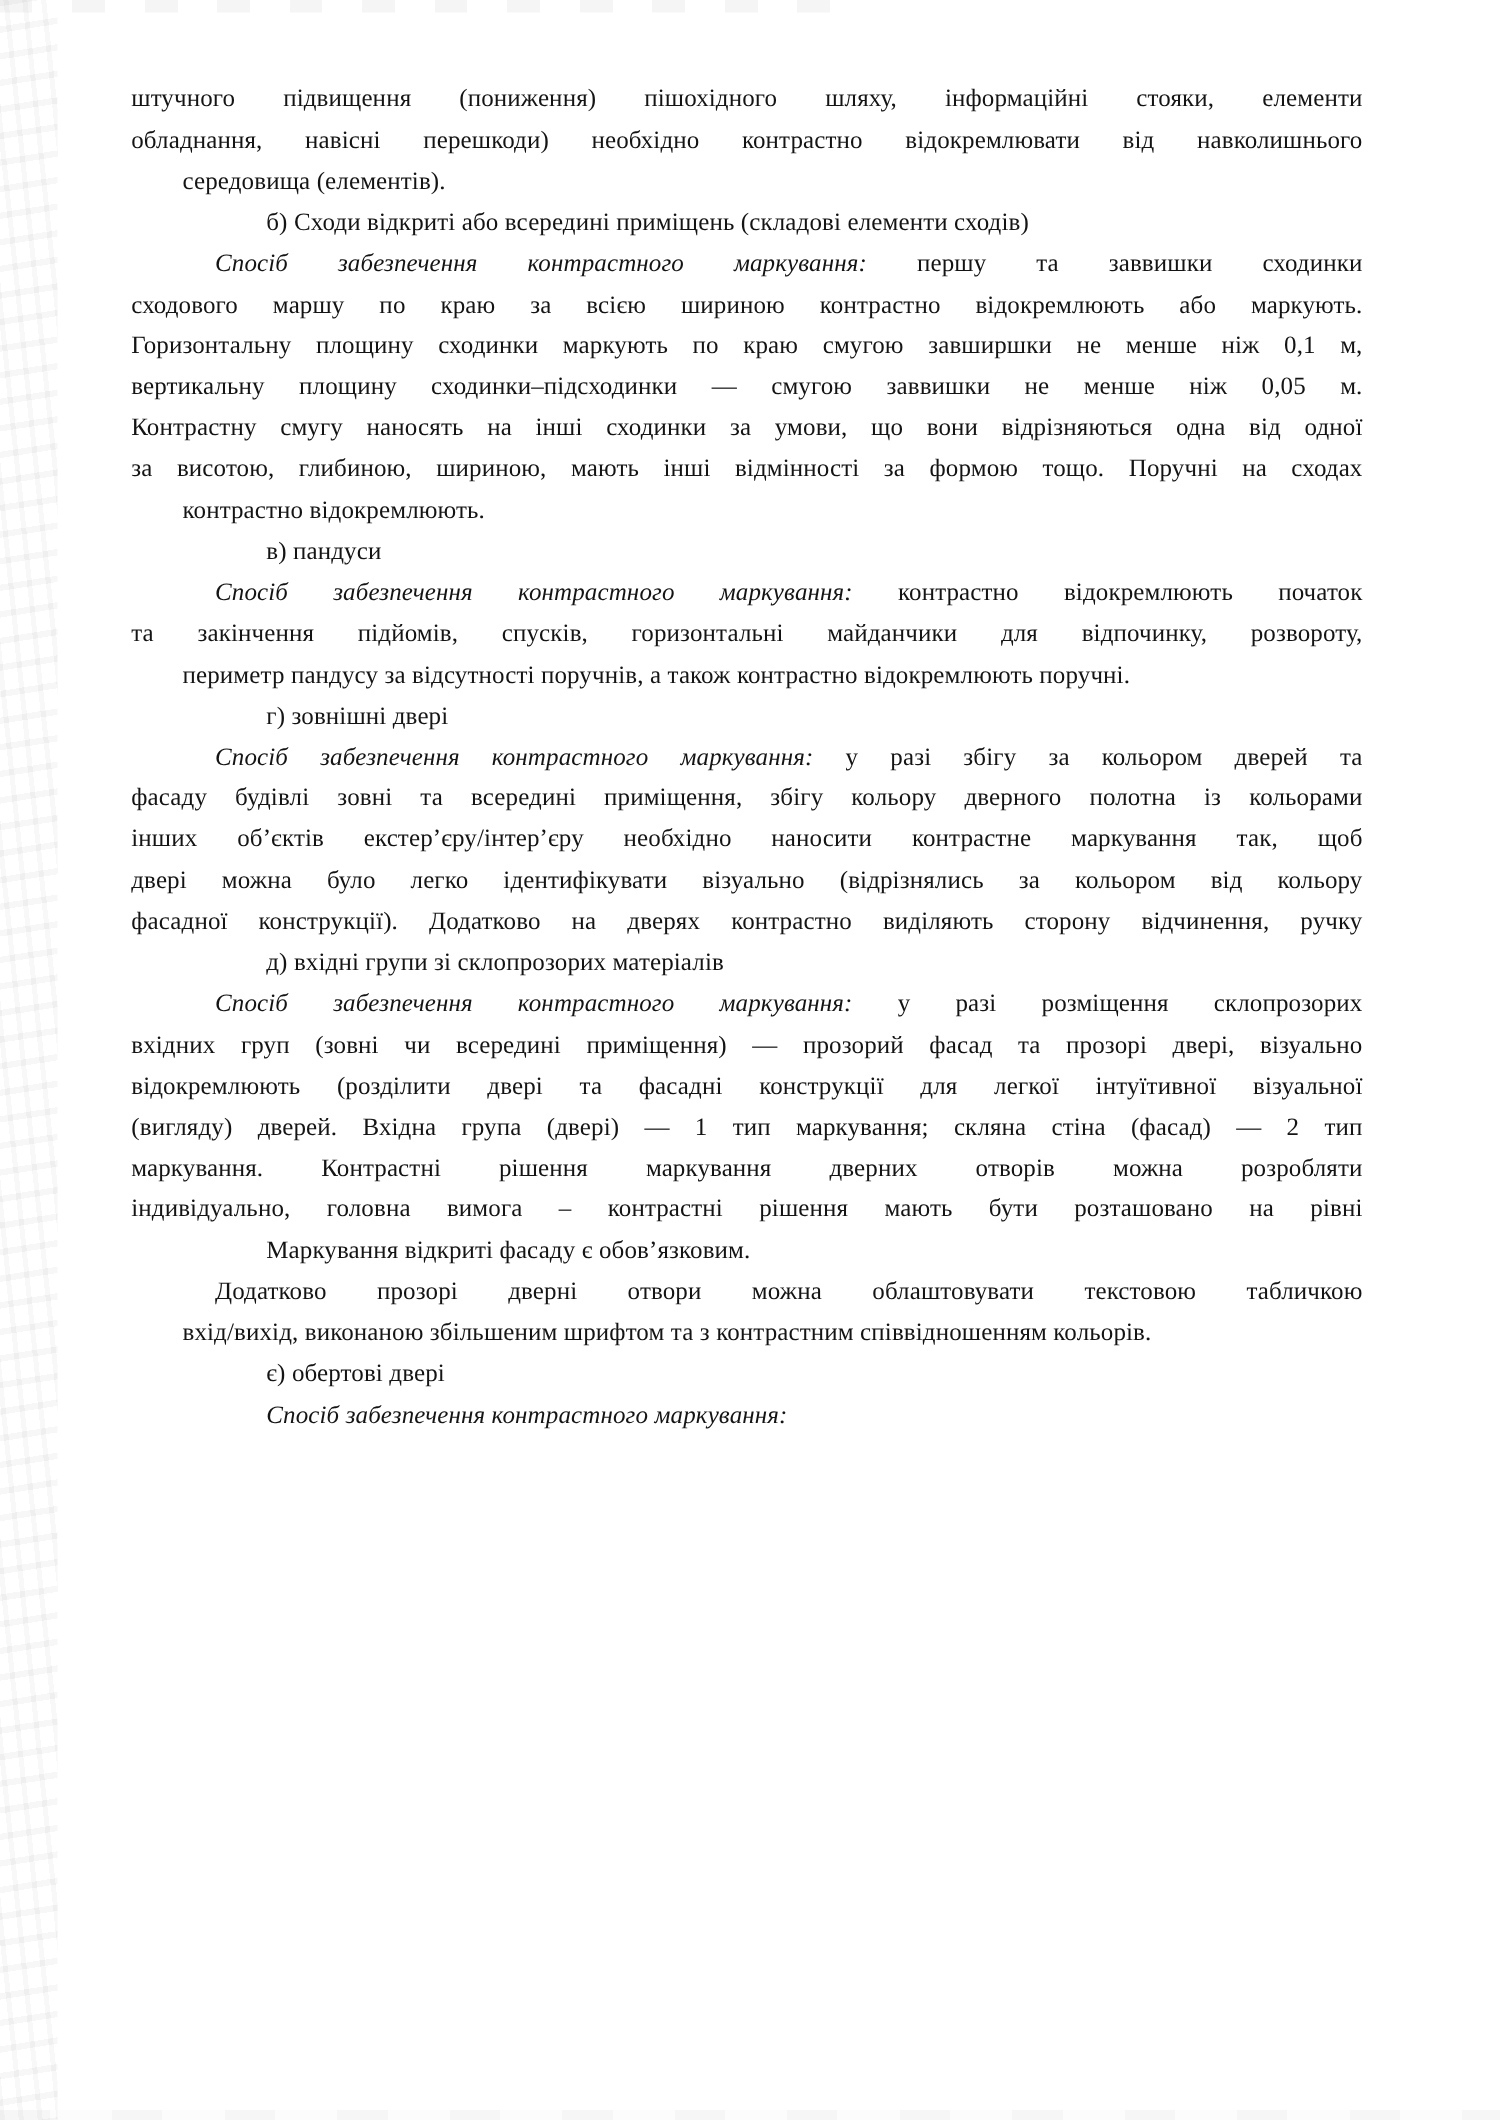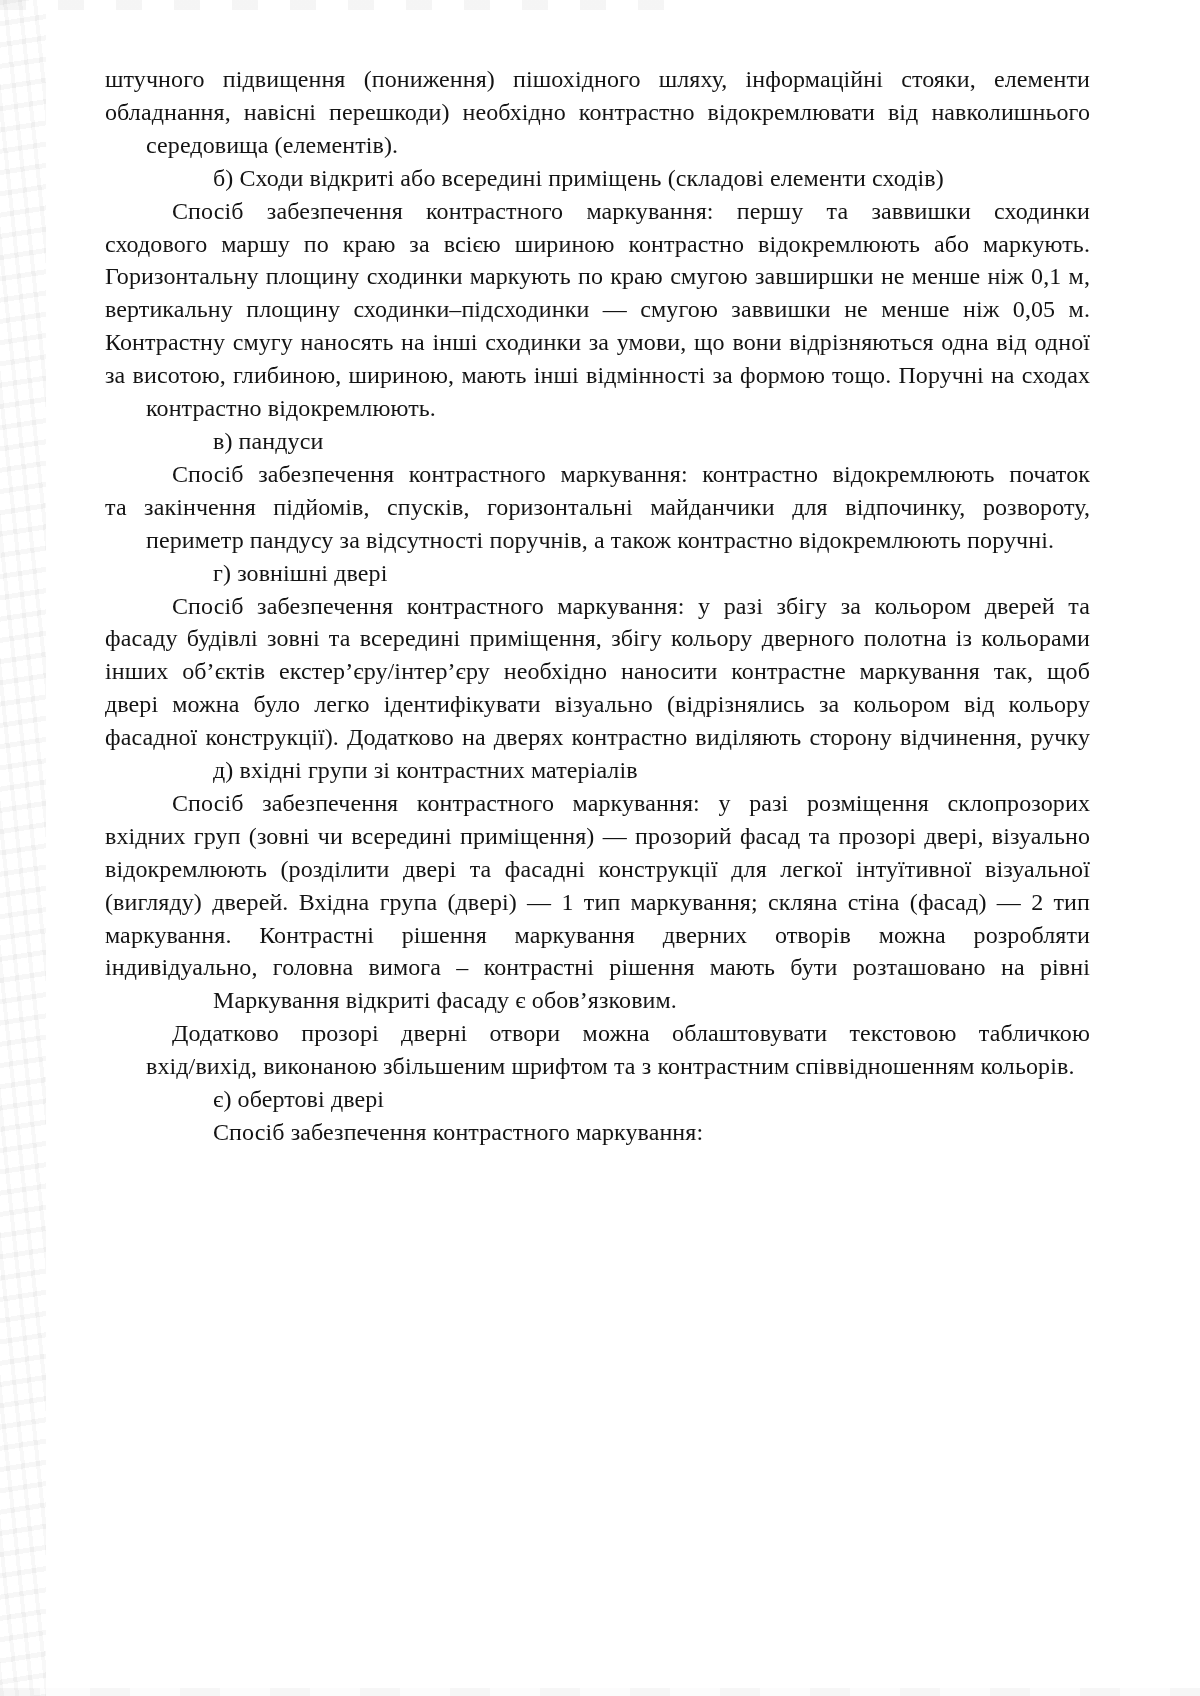--- a/index.html
+++ b/index.html
@@ -35,34 +35,35 @@
     background: repeating-linear-gradient(90deg, rgba(0,0,0,0.06) 0 40px, rgba(0,0,0,0.02) 40px 90px);
     opacity: .6;
   }
   .textblock {
     position: absolute;
     left: 105px;
     top: 63px;
     width: 985px;
   }
   .line {
-    font-size: 24px;
+    font-size: 20px;
     line-height: 32.9px;
     text-align: justify;
     text-align-last: justify;
     letter-spacing: 0.1px;
   }
   .line.endline {
     text-align-last: left;
     margin-left: 41px;
   }
   .line.indent {
     text-indent: 67px;
   }
   .seg.italic {
+    font-style: italic;
   }
 </style>
 </head>
 <body>
 
 <div class="page">
   <div class="noise noise-left"></div>
   <div class="noise noise-top"></div>
   <div class="noise noise-bottom"></div>
   <div class="textblock" id="textblock">
@@ -80,21 +81,21 @@
       <div class="line indent endline"><span class="seg">в) пандуси</span></div>
       <div class="line indent justify"><span class="seg italic">Спосіб забезпечення контрастного маркування:</span><span class="seg"> контрастно відокремлюють початок</span></div>
       <div class="line justify"><span class="seg">та закінчення підйомів, спусків, горизонтальні майданчики для відпочинку, розвороту,</span></div>
       <div class="line endline"><span class="seg">периметр пандусу за відсутності поручнів, а також контрастно відокремлюють поручні.</span></div>
       <div class="line indent endline"><span class="seg">г) зовнішні двері</span></div>
       <div class="line indent justify"><span class="seg italic">Спосіб забезпечення контрастного маркування:</span><span class="seg"> у разі збігу за кольором дверей та</span></div>
       <div class="line justify"><span class="seg">фасаду будівлі зовні та всередині приміщення, збігу кольору дверного полотна із кольорами</span></div>
       <div class="line justify"><span class="seg">інших об’єктів екстер’єру/інтер’єру необхідно наносити контрастне маркування так, щоб</span></div>
       <div class="line justify"><span class="seg">двері можна було легко ідентифікувати візуально (відрізнялись за кольором від кольору</span></div>
       <div class="line justify"><span class="seg">фасадної конструкції). Додатково на дверях контрастно виділяють сторону відчинення, ручку</span></div>
-      <div class="line indent endline"><span class="seg">д) вхідні групи зі контрастних матеріалів</span></div>
+      <div class="line indent endline"><span class="seg">д) вхідні групи зі склопрозорих матеріалів</span></div>
       <div class="line indent justify"><span class="seg italic">Спосіб забезпечення контрастного маркування:</span><span class="seg"> у разі розміщення склопрозорих</span></div>
       <div class="line justify"><span class="seg">вхідних груп (зовні чи всередині приміщення) — прозорий фасад та прозорі двері, візуально</span></div>
       <div class="line justify"><span class="seg">відокремлюють (розділити двері та фасадні конструкції для легкої інтуїтивної візуальної</span></div>
       <div class="line justify"><span class="seg">(вигляду) дверей. Вхідна група (двері) — 1 тип маркування; скляна стіна (фасад) — 2 тип</span></div>
       <div class="line justify"><span class="seg">маркування. Контрастні рішення маркування дверних отворів можна розробляти</span></div>
       <div class="line justify"><span class="seg">індивідуально, головна вимога – контрастні рішення мають бути розташовано на рівні</span></div>
       <div class="line indent endline"><span class="seg">Маркування відкриті фасаду є обов’язковим.</span></div>
       <div class="line indent justify"><span class="seg">Додатково прозорі дверні отвори можна облаштовувати текстовою табличкою</span></div>
       <div class="line endline"><span class="seg">вхід/вихід, виконаною збільшеним шрифтом та з контрастним співвідношенням кольорів.</span></div>
       <div class="line indent endline"><span class="seg">є) обертові двері</span></div>

